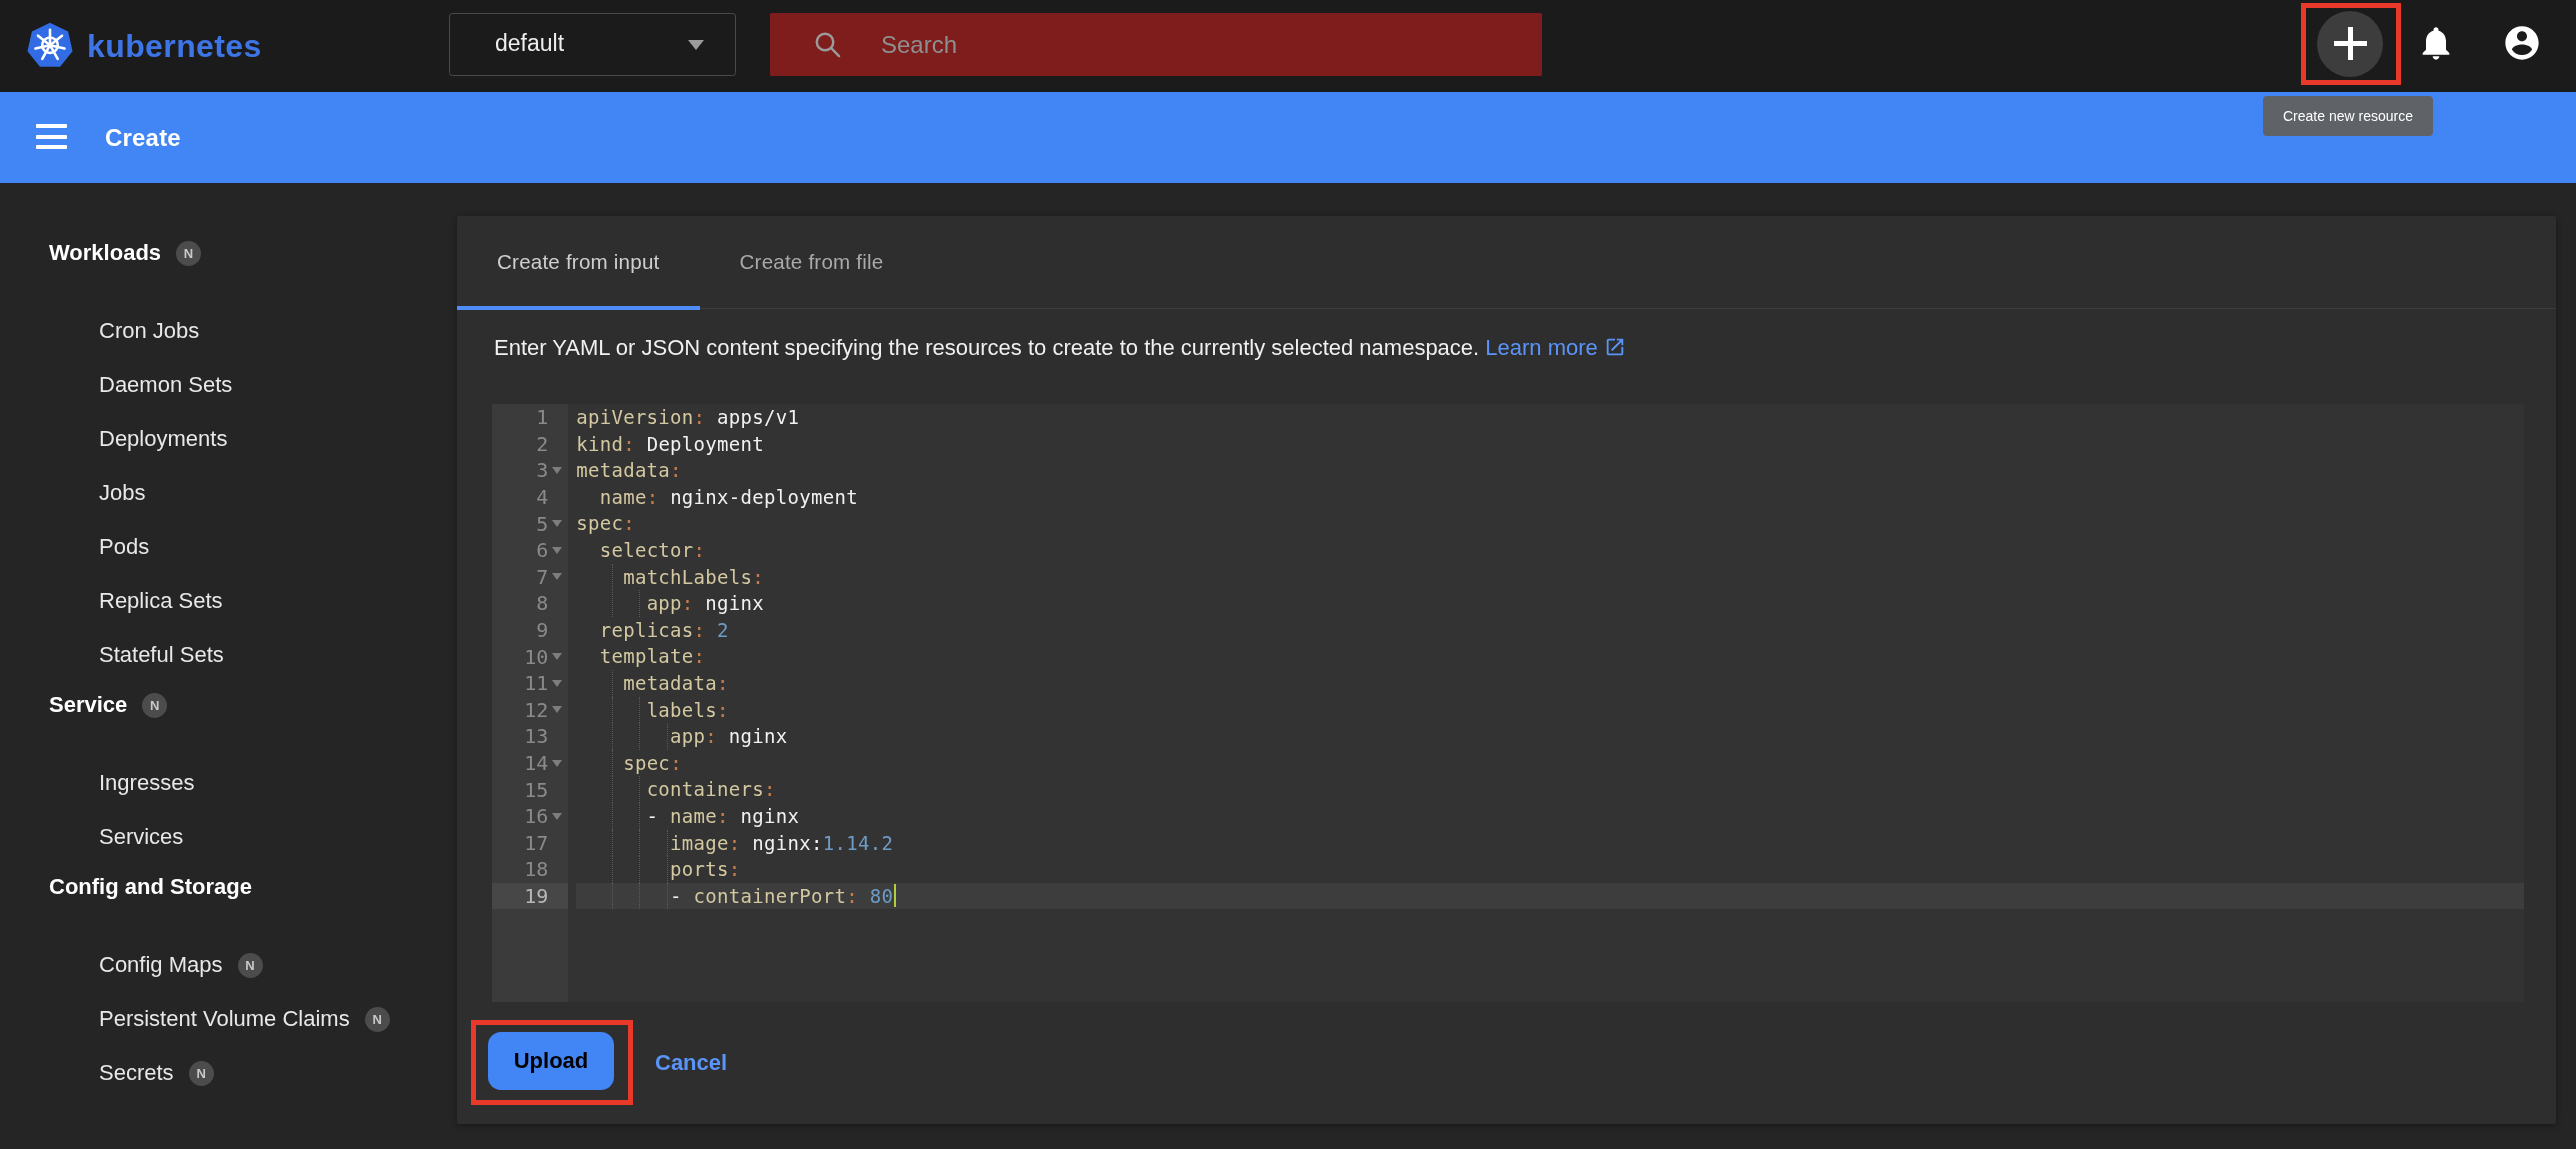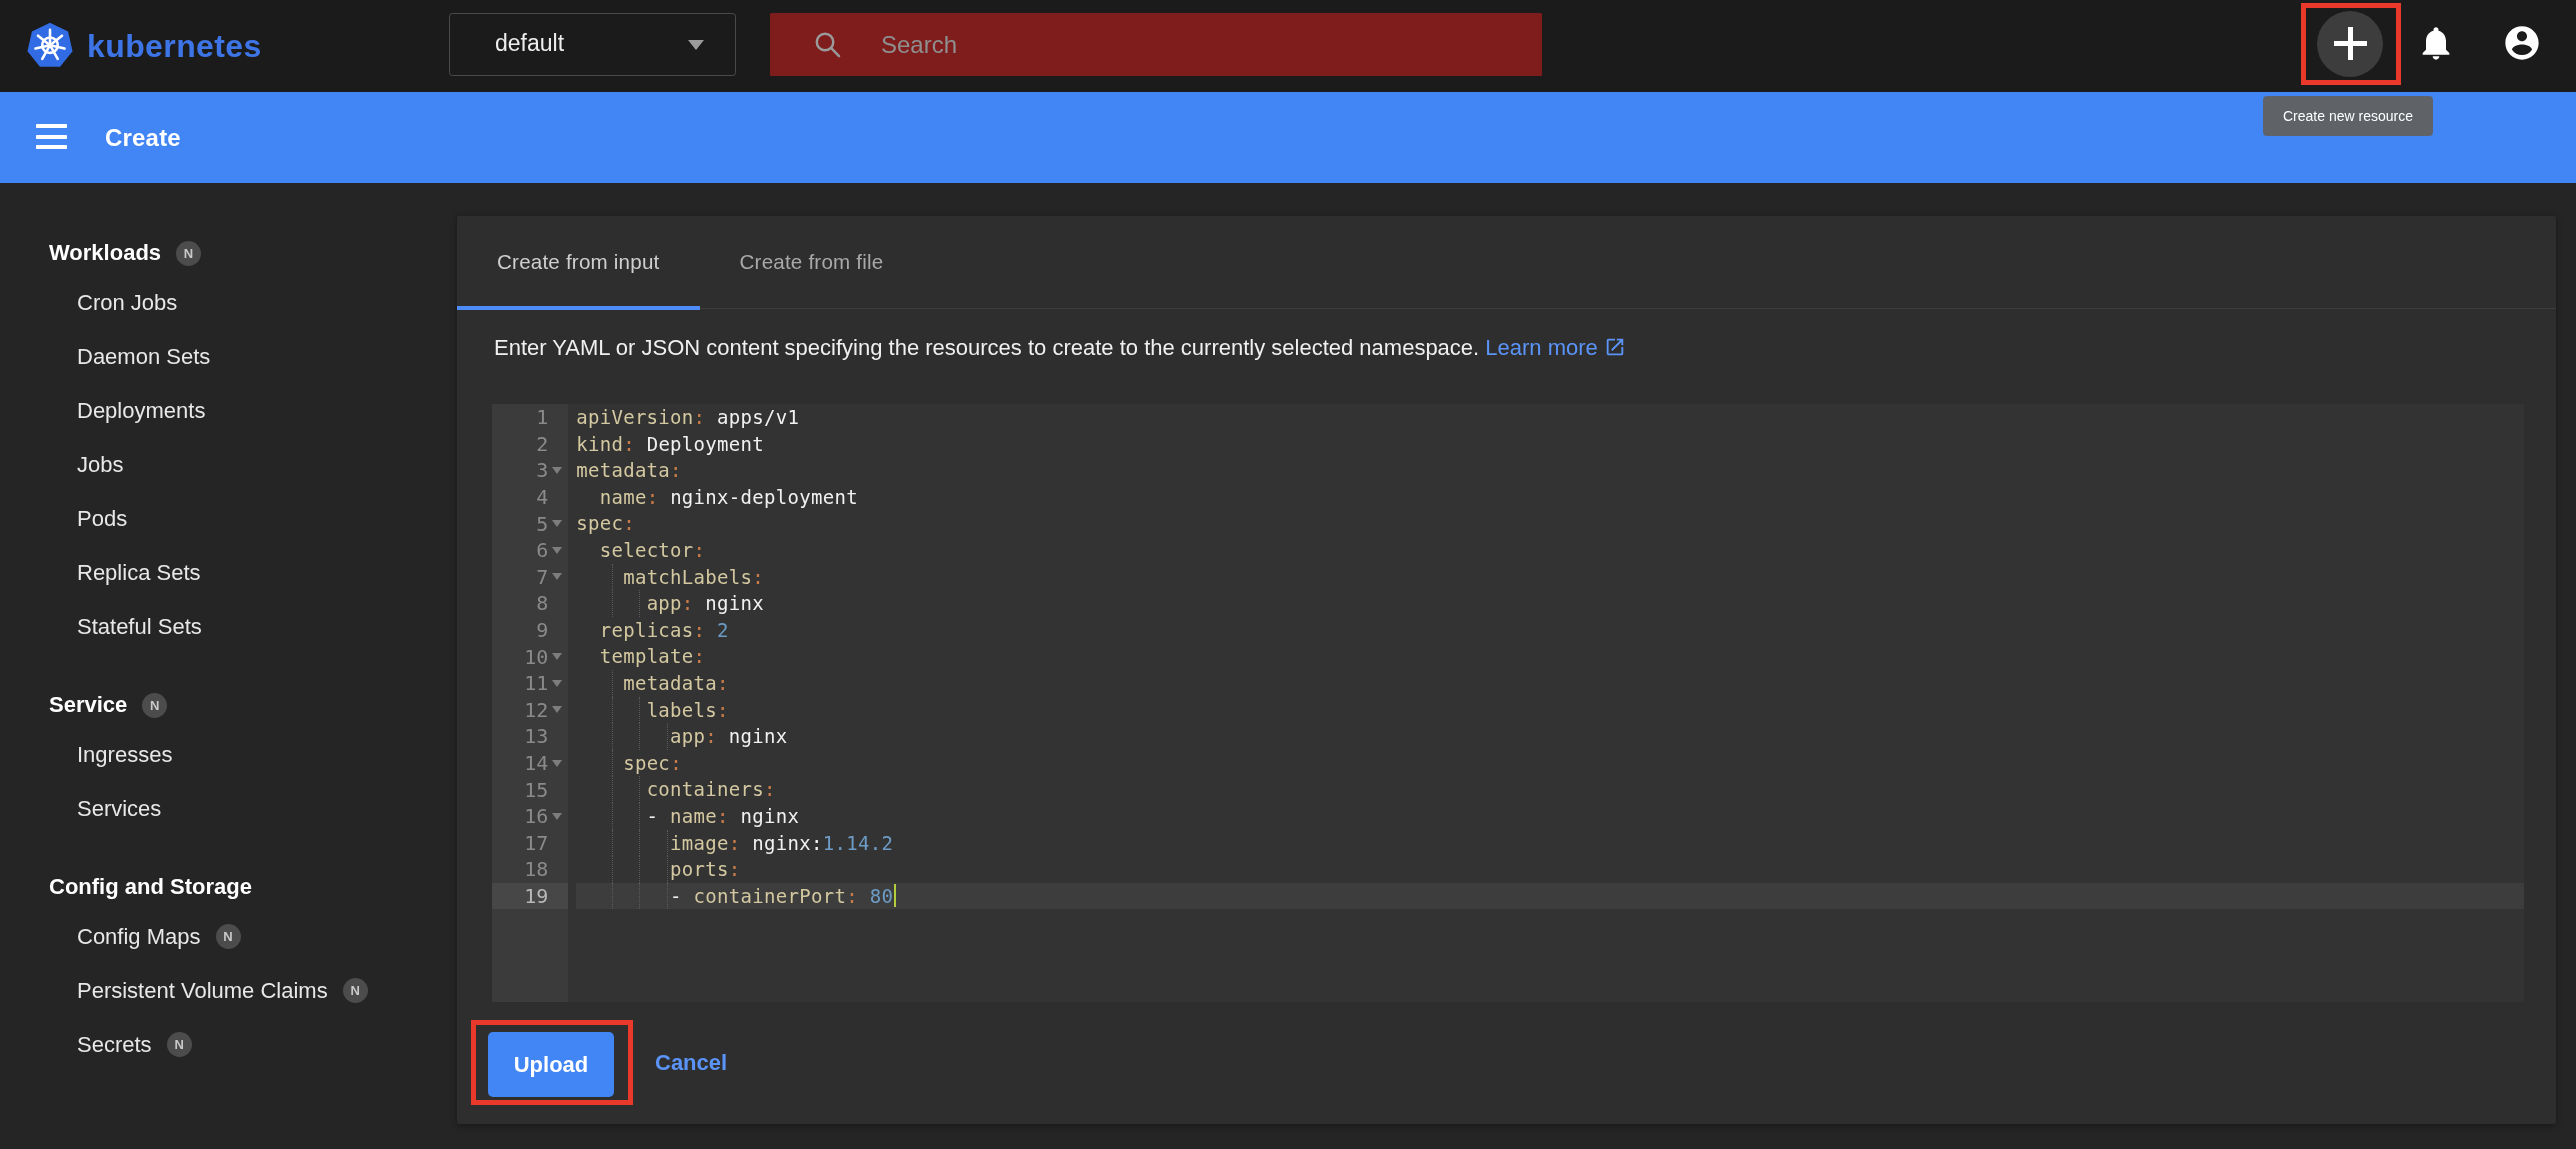--- a/index.html
+++ b/index.html
@@ -32,21 +32,21 @@
 
   
   .appbar { position:absolute; left:0; top:92px; width:2576px; height:91px; background:#4285f4; }
   .burger { position:absolute; left:36px; top:32px; width:31px; height:25.5px; cursor:pointer; }
   .burger i { display:block; width:31px; height:4.1px; background:#fff; border-radius:0.8px; margin-bottom:6.6px; }
   .apptitle { position:absolute; left:105px; top:0; height:91px; line-height:91px; color:#fff; font-size:24px; font-weight:700; letter-spacing:0.2px; }
 
   
   .sidebar { position:absolute; left:0; top:183px; width:457px; height:967px; padding-top:33px; overflow:hidden; }
   .side-head { height:54px; margin:10px 0; padding-left:49px; display:flex; align-items:center; font-size:22px; font-weight:700; color:#ffffff; }
-  .side-item { height:54px; padding-left:77px; display:flex; align-items:flex-start; font-size:22px; color:#e8e8e8; cursor:pointer; }
+  .side-item { height:54px; padding-left:99px; display:flex; align-items:flex-end; font-size:22px; color:#e8e8e8; cursor:pointer; }
   .badge { margin-left:15px; width:25px; height:25px; border-radius:50%; background:#4c4c4c; color:#c9c9c9; font-size:13px; font-weight:700; display:flex; align-items:center; justify-content:center; flex:none; }
 
   
   .card { position:absolute; left:457px; top:216px; width:2099px; height:908px; background:#2e2e2e; border-radius:2.5px; box-shadow:0 1.6px 6.6px rgba(0,0,0,.35); }
   .tabs { position:relative; height:93px; border-bottom:1.6px solid #3d3d3d; display:flex; }
   .tab { position:relative; padding:0 40px; display:flex; align-items:center; font-size:20.6px; font-weight:500; color:#a9a9a9; letter-spacing:0.2px; cursor:pointer; }
   .tab.active { color:#cfcfcf; }
   .tab.active::after { content:""; position:absolute; left:0; right:0; bottom:-1.6px; height:4.1px; background:#4e8cf8; }
   .desc { position:absolute; left:37px; top:119px; font-size:22px; color:#f0f0f0; }
   .learn { color:#5b94f8; text-decoration:none; font-weight:400; cursor:pointer; }
@@ -63,21 +63,21 @@
   .cline { position:relative; height:26.6px; line-height:26.6px; white-space:pre; font-size:19px; letter-spacing:0.3px; }
   .cline.active { background:rgba(255,255,255,.05); }
   .guide { position:absolute; top:0; bottom:0; width:0; border-left:0.8px dotted #5a5a5a; }
   .tk-key { color:#d3c8a0; }
   .tk-op  { color:#c67b48; }
   .tk-txt { color:#f1f1f1; }
   .tk-num { color:#6d9cc6; }
   .cursor { display:inline-block; width:2.5px; height:23px; background:#b2ce3c; vertical-align:-4.1px; margin-left:0.8px; }
 
   
-  .upload-btn { position:absolute; left:31px; top:816px; width:126px; height:65px; background:#4285f4; border:none; border-radius:5px; color:#ffffff; font-family:"Liberation Sans",sans-serif; font-size:22px; font-weight:700; cursor:pointer; }
+  .upload-btn { position:absolute; left:31px; top:816px; width:126px; height:58px; background:#4285f4; border:none; border-radius:13px; color:#000000; font-family:"Liberation Sans",sans-serif; font-size:22px; font-weight:700; cursor:pointer; }
   .cancel-link { position:absolute; left:198px; top:816px; height:61px; line-height:61px; color:#5b94f8; font-size:22px; font-weight:700; text-decoration:none; cursor:pointer; }
 </style>
 </head>
 <body>
 
 <div class="stage">
 
   <header class="topbar">
     <svg class="logo" viewBox="0 0 56 56">
       <polygon points="28,1 49.1,11.2 54.3,34 39.7,52.3 16.3,52.3 1.7,34 6.9,11.2" fill="#326ce5"></polygon>

